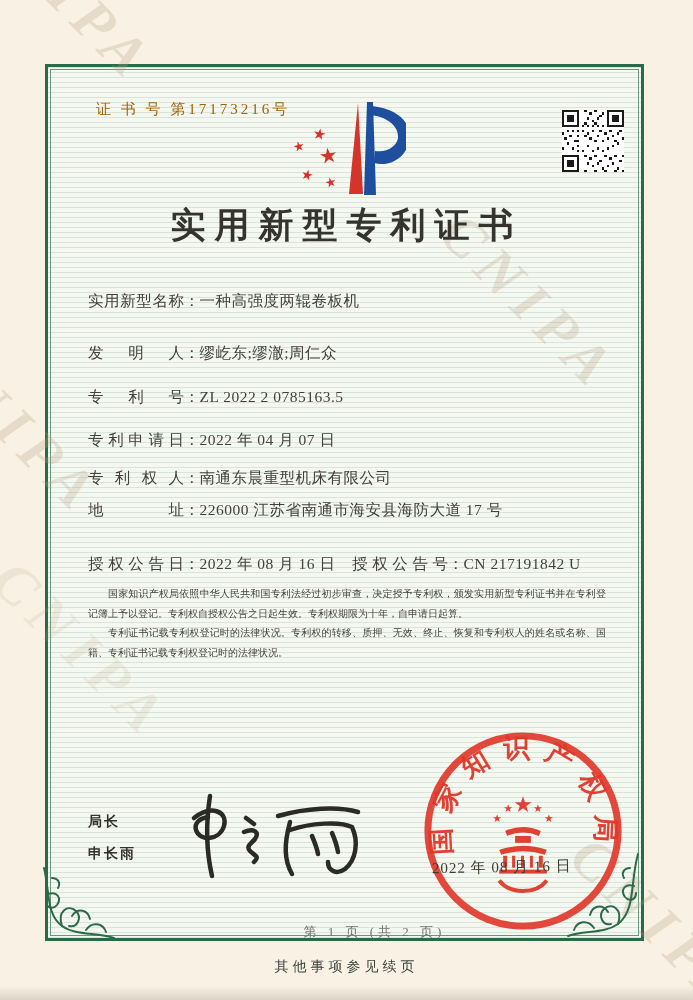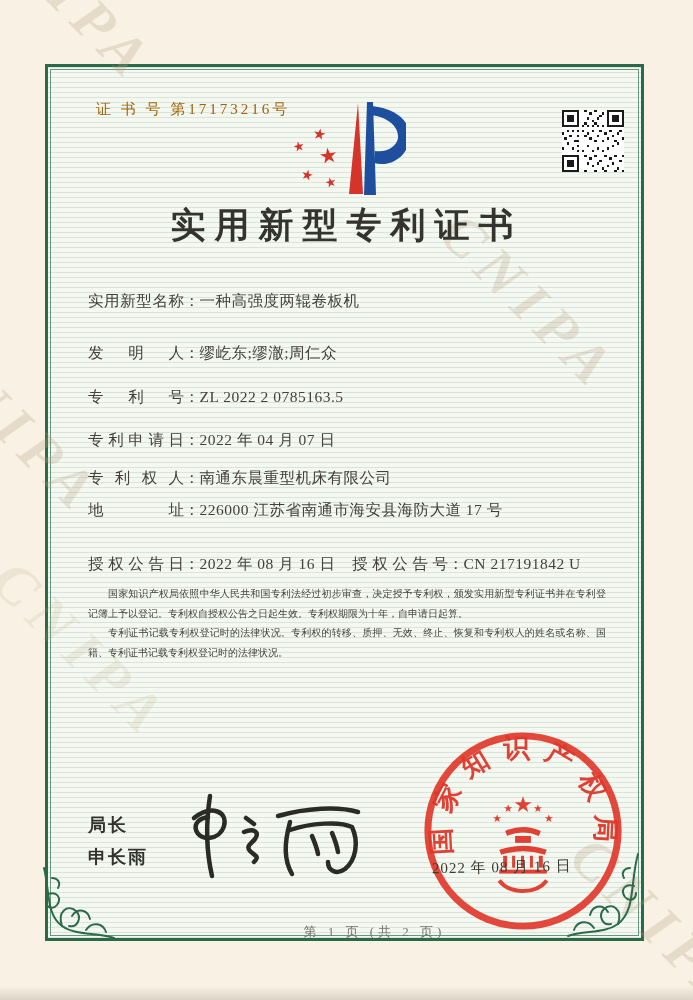--- a/index.html
+++ b/index.html
@@ -35,21 +35,21 @@
   .f-label{display:inline-block;width:96px;text-align:justify;text-align-last:justify;vertical-align:top;}
   .f-colon{display:inline-block;}
   .f-value{letter-spacing:.5px;}
   .row0{top:291px}.row1{top:343px}.row2{top:387px}.row3{top:430px}
   .row4{top:468px}.row5{top:500px}.rowg{top:554px}
   .grant2{position:absolute;left:264px;top:0;white-space:nowrap;}
   .paras{left:88px;width:518px;top:584px;font-size:10px;line-height:1.95;
          text-align:justify;color:#45433c;}
   .paras p{margin:0;text-indent:2em;}
   .director{left:88px;font-family:Liberation Sans, sans-serif;
-            font-weight:600;font-size:18px;letter-spacing:2px;color:#33322d;}
+            font-weight:600;font-size:14px;letter-spacing:2px;color:#33322d;}
   .dir1{top:813px}.dir2{top:845px}
   .sig{left:182px;top:788px;}
   .seal{left:414px;top:720px;}
   .seal-date{left:432px;top:858px;font-size:15px;font-weight:500;color:#3b3a30;
              letter-spacing:1px;transform:rotate(-1deg);white-space:nowrap;z-index:3;}
   .page-num{left:8px;width:100%;top:923px;text-align:center;font-size:13px;
             letter-spacing:4px;color:#737373;z-index:3;padding-left:20px;}
   .cont-note{left:0;width:100%;top:958px;text-align:center;font-size:14px;
              letter-spacing:4px;color:#3a423c;}
   .flourish{z-index:3;}
@@ -280,14 +280,15 @@
       <path d="M6,2 C14,30 8,58 26,72 C40,82 60,78 76,84"></path>
       <path d="M26,72 C21,57 32,50 40,57 C46,63 42,74 33,72"></path>
       <path d="M10,34 C19,31 24,38 19,45 C15,50 8,48 8,41"></path>
       <path d="M36,60 C42,51 52,54 54,63"></path>
       <path d="M50,76 C56,67 67,69 70,78"></path>
       <path d="M14,16 C20,16 23,21 20,26"></path>
     </svg>
   </div>
 
   <div class="abs page-num">第 1 页 (共 2 页)</div>
+  <div class="abs cont-note">其他事项参见续页</div>
 
 </div>
 
 </body></html>

